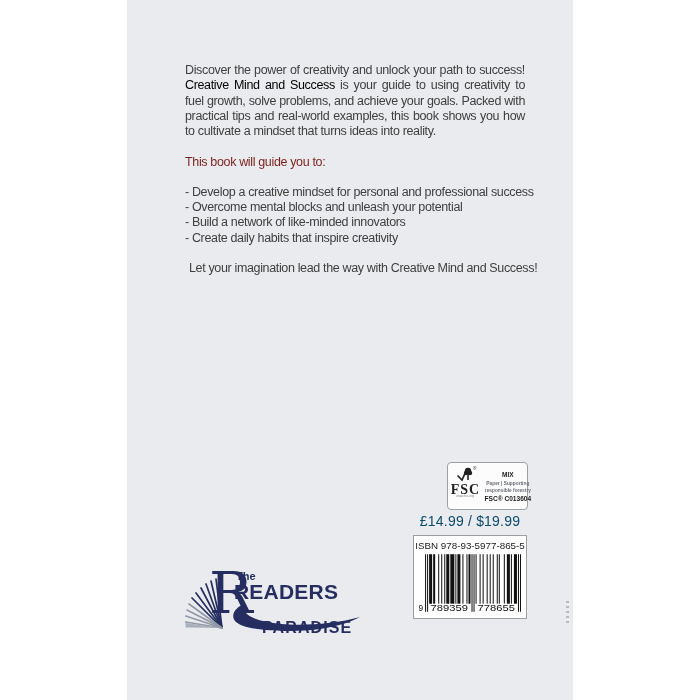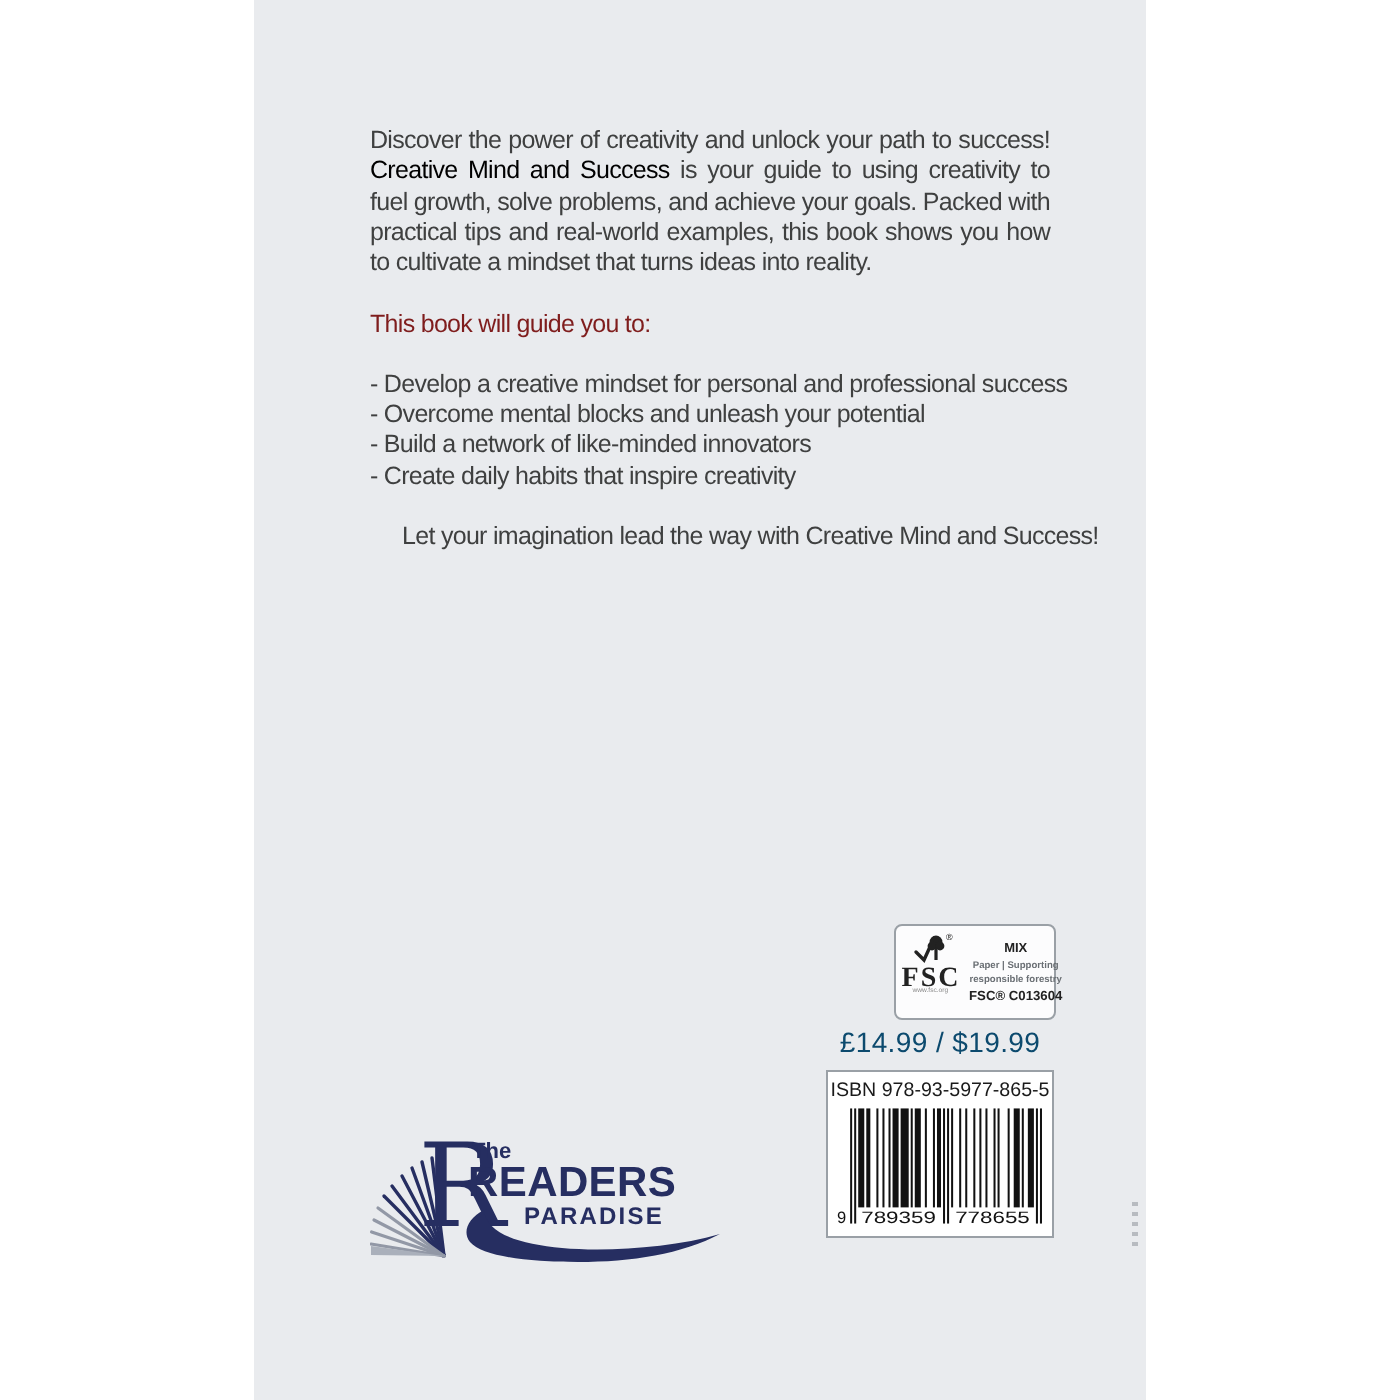--- a/index.html
+++ b/index.html
@@ -8,21 +8,21 @@
   .cover{position:absolute;left:127px;top:0;width:446px;height:700px;background:#e9ebee;}
 
   
   .blurb{position:absolute;left:58px;top:63px;width:340px;color:#3f4040;
          font-size:12.5px;line-height:15.3px;letter-spacing:-0.35px;}
   .intro{margin:0;text-align:justify;}
   .intro strong{font-weight:400;color:#000000;}
   .guide-heading{margin:16px 0 0 0;color:#7f1d1d;}
   .bullets{margin-top:14px;}
   .bullet{white-space:nowrap;}
-  .closing{margin:15px 0 0 16px;white-space:nowrap;}
+  .closing{margin:15px 0 0 4px;white-space:nowrap;}
 
   
   .fsc-box{position:absolute;left:320px;top:462px;width:81px;height:48px;background:#fcfcfd;
            border:1px solid #9aa0a6;border-radius:4px;box-sizing:border-box;display:flex;
            padding:3px 3px 2px 4px;color:#222;}
   .fsc-left{width:27px;display:flex;flex-direction:column;align-items:center;}
   .fsc-acronym{font-family:"Liberation Serif",serif;font-weight:700;font-size:14px;
                letter-spacing:1px;line-height:9px;}
   .fsc-site{font-size:6px;transform:scale(.55);transform-origin:center top;color:#888;line-height:6px;}
   .fsc-right{flex:1;display:flex;flex-direction:column;align-items:center;justify-content:center;}
@@ -42,21 +42,21 @@
   #barcode-svg text{fill:#111;}
 
   
   .logo{position:absolute;left:58px;top:567px;width:215px;height:66px;color:#262e61;}
   .logo-fan{position:absolute;left:0;top:10px;}
   .logo-r{position:absolute;left:24px;top:-5px;font-family:"DejaVu Serif",serif;
           font-size:58px;line-height:62px;font-weight:400;}
   .logo-the{position:absolute;left:51px;top:3px;font-size:11px;font-weight:700;}
   .logo-readers{position:absolute;left:49px;top:13px;font-size:21px;font-weight:800;letter-spacing:.2px;}
   .logo-swoosh{position:absolute;left:46px;top:37px;}
-  .logo-paradise{position:absolute;left:77px;top:34px;font-size:12px;font-weight:600;letter-spacing:1.1px;}
+  .logo-paradise{position:absolute;left:77px;top:52px;font-size:16px;font-weight:600;letter-spacing:1.1px;}
 
   
   .edge-code{position:absolute;left:439px;top:601px;width:3px;height:25px;opacity:.55;
              background:repeating-linear-gradient(to bottom,#8f949b 0 2px,transparent 2px 5px);}
 </style>
 </head>
 <body>
 
 <div class="cover">
 

